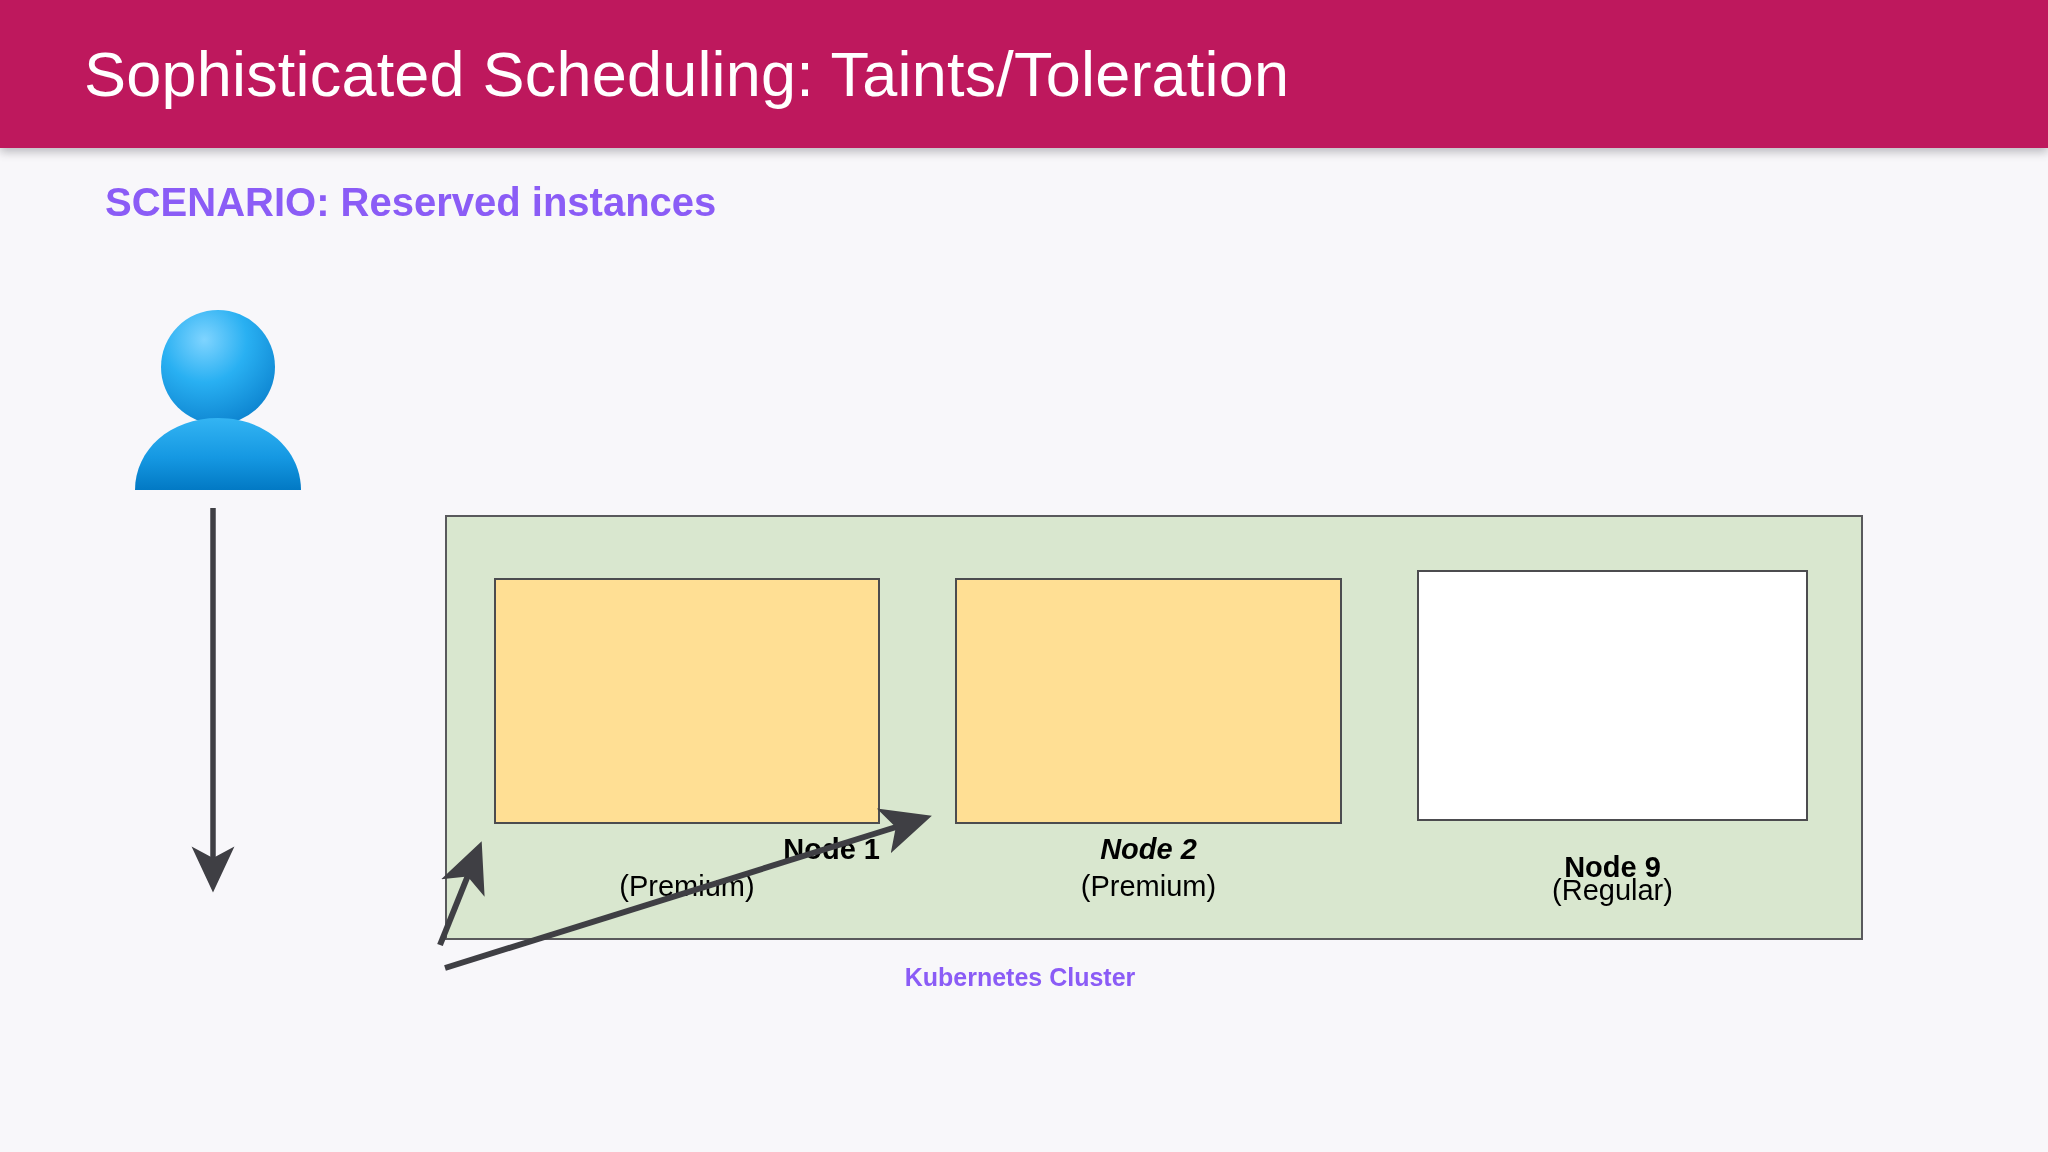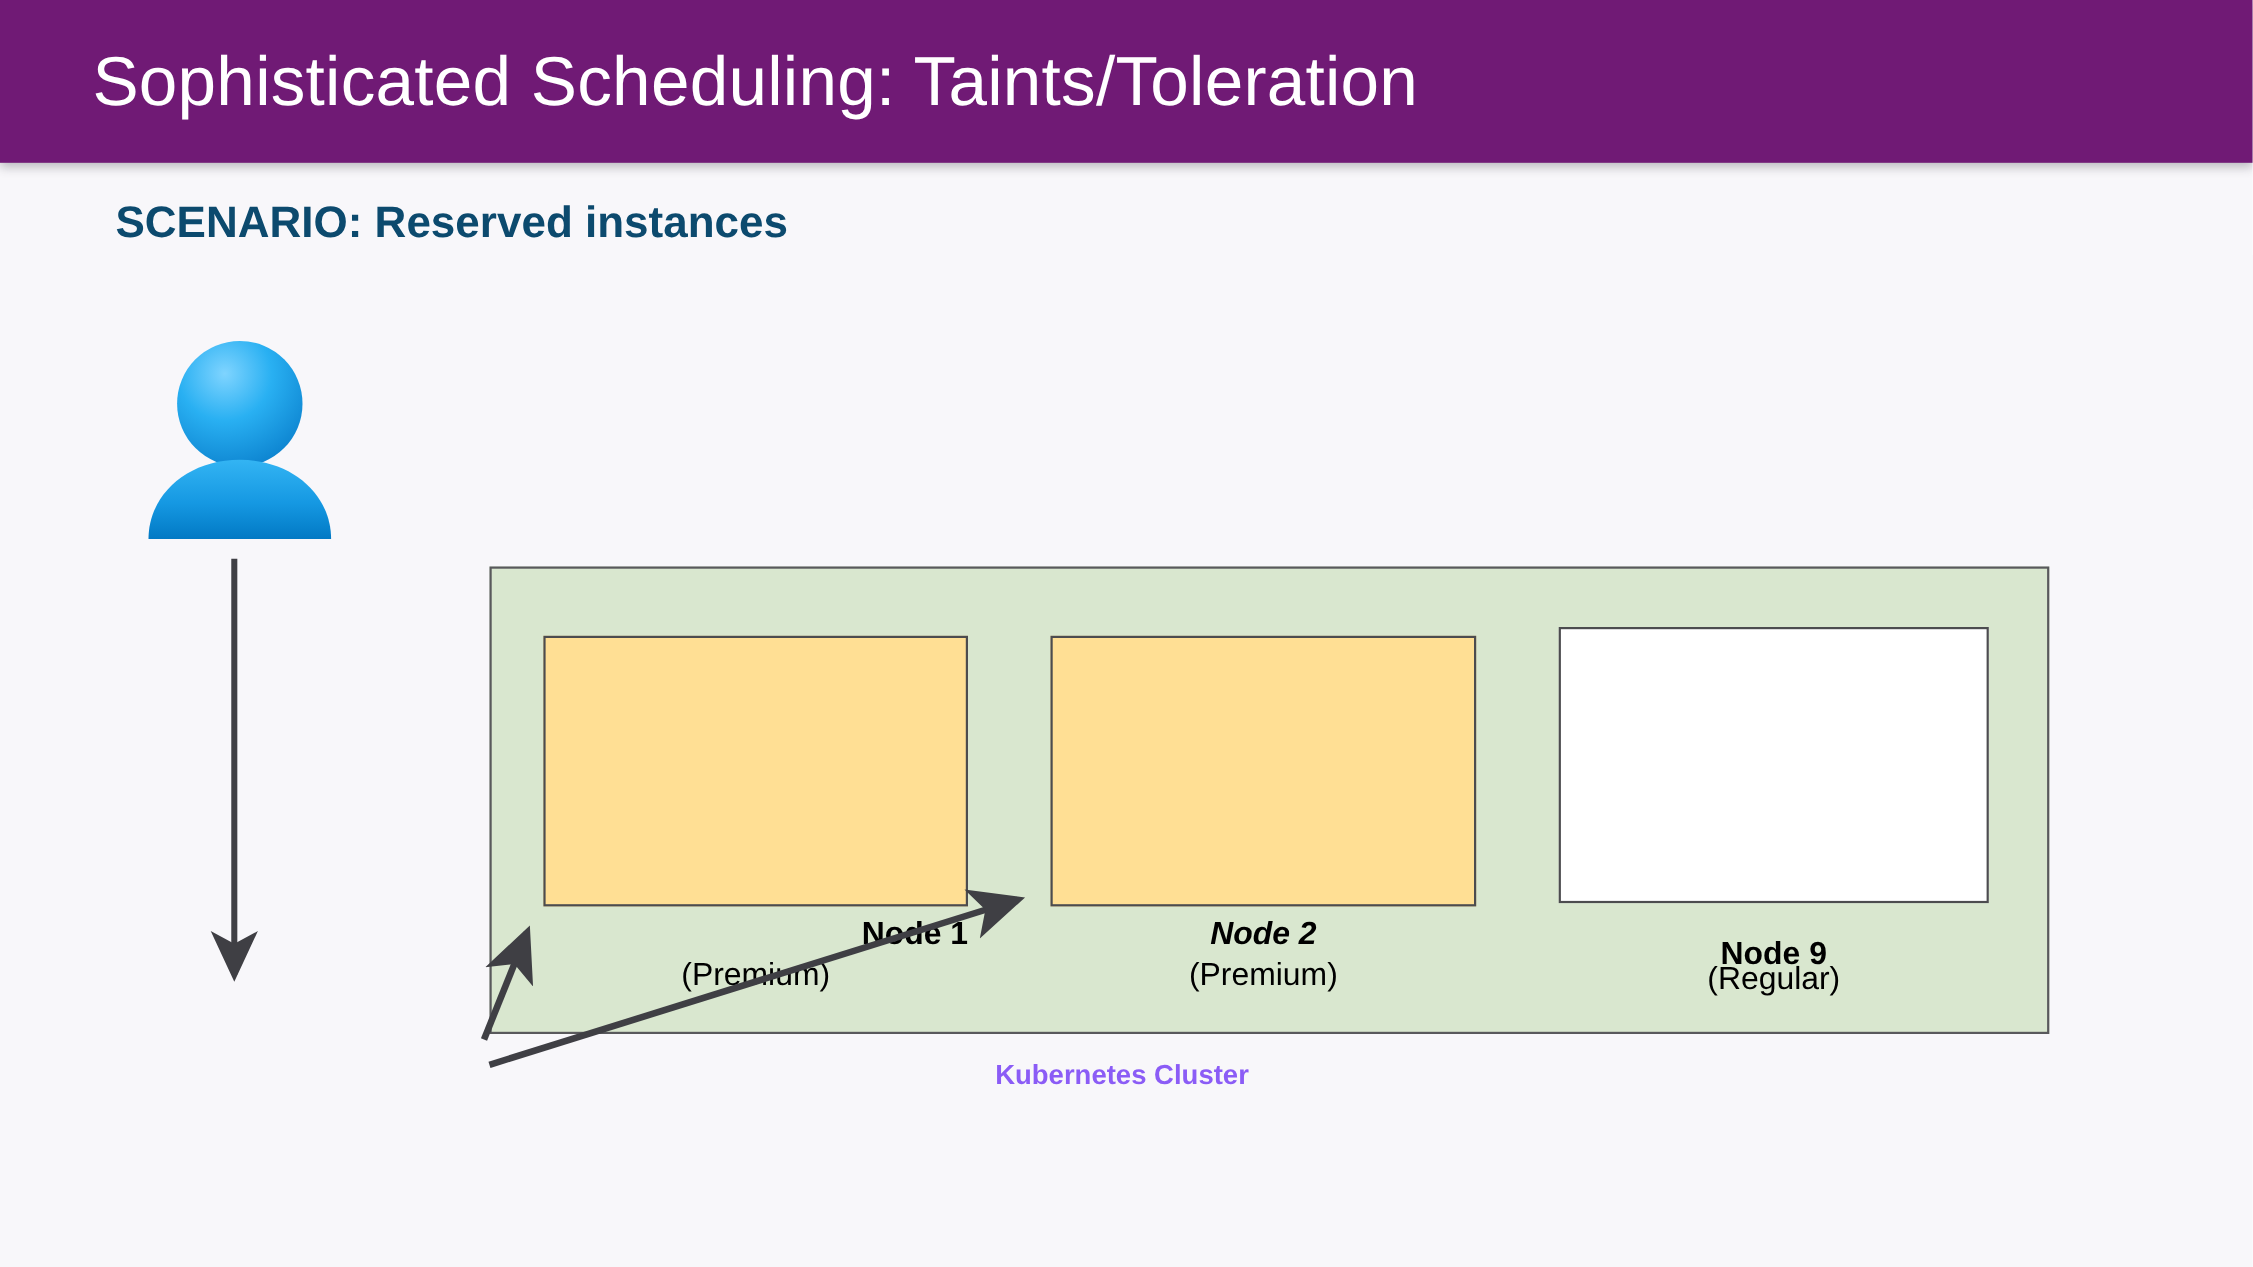--- a/index.html
+++ b/index.html
@@ -16,21 +16,21 @@
     font-family: "Liberation Sans", sans-serif;
   }
 
   
   #header-bar {
     position: absolute;
     left: 0;
     top: 0;
     width: 2048px;
     height: 148px;
-    background: #701a75;
+    background: #be185d;
     box-shadow: 0 4px 9px rgba(60,60,70,0.33);
     z-index: 5;
   }
   #slide-title {
     position: absolute;
     left: 84px;
     top: 26px;
     font-size: 63px;
     line-height: 96px;
     color: #ffffff;
@@ -39,21 +39,21 @@
     white-space: nowrap;
   }
 
   
   #scenario-heading {
     position: absolute;
     left: 105px;
     top: 180px;
     font-size: 40px;
     font-weight: bold;
-    color: #0c4a6e;
+    color: #8b5cf6;
     white-space: nowrap;
   }
 
   
   #user-avatar {
     position: absolute;
     left: 133px;
     top: 300px;
     width: 170px;
     height: 190px;

